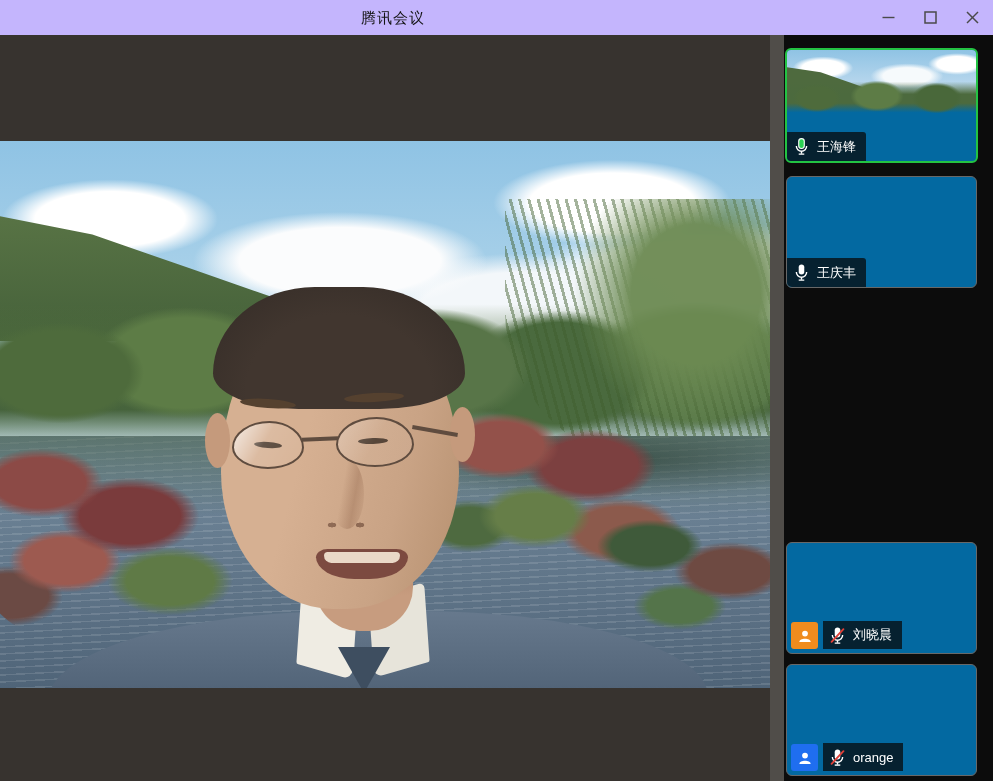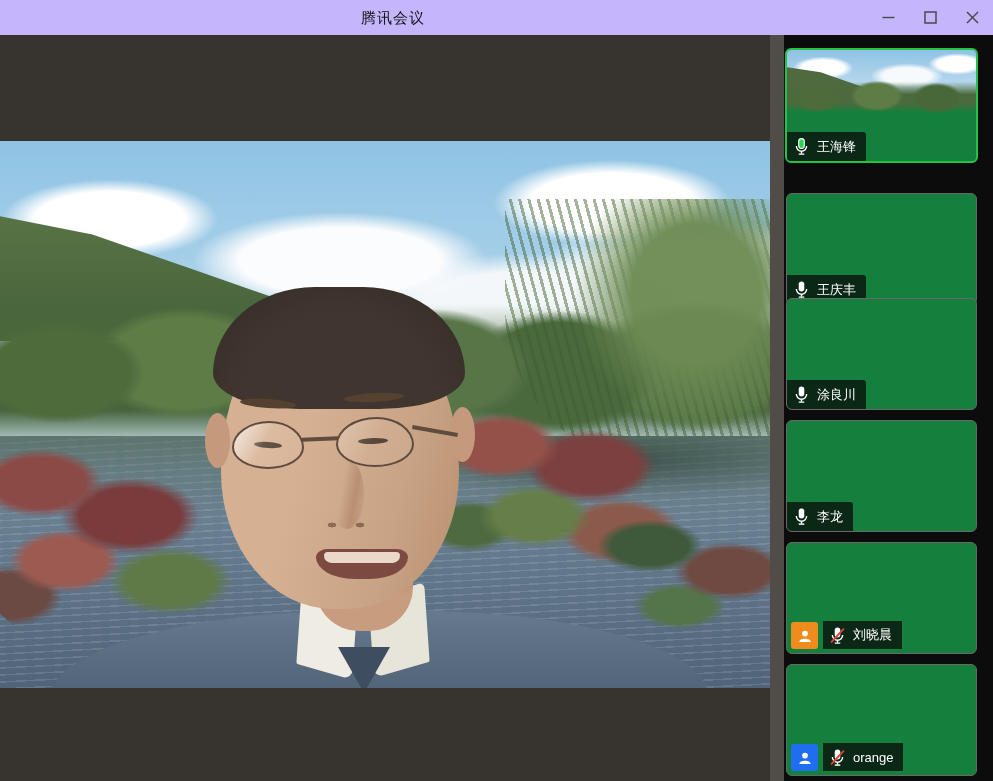--- a/index.html
+++ b/index.html
@@ -114,23 +114,23 @@
   .mouth{left:316px;top:408px;width:92px;height:30px;overflow:hidden;background:#7c4a40;
     border-radius:14px 14px 46px 46px/10px 10px 26px 26px;}
   .mouth::before{content:"";position:absolute;left:8px;top:3px;width:76px;height:11px;
     background:#ead9c8;border-radius:4px 4px 8px 8px;}
 
   
   .panel{left:770px;top:35px;width:223px;height:746px;background:#0c0c0c;}
   .divider{left:0;top:0;width:14px;height:746px;background:#504d49;}
   .thumbs{left:16px;top:13px;width:200px;height:733px;}
   .thumb{left:0;width:191px;height:112px;border:1px solid #686868;border-radius:6px;
-    overflow:hidden;background:#15803d;cursor:pointer;}
+    overflow:hidden;background:#0369a1;cursor:pointer;}
   .thumb.active{border:2px solid #23c343;height:115px;left:-1px;width:193px;}
-  .t1{top:0;} .t2{top:128px;margin-top:17px;} .t3{top:250px;} .t4{top:372px;} .t5{top:494px;} .t6{top:616px;}
+  .t1{top:0;} .t2{top:128px;} .t3{top:250px;} .t4{top:372px;} .t5{top:494px;} .t6{top:616px;}
 
   
   .plabel{left:0;bottom:0;height:29px;display:flex;align-items:center;gap:6px;
     background:rgba(8,8,8,.74);padding:0 10px 0 5px;border-radius:0 3px 0 0;}
   .plabel .pname{position:static;font-size:13px;color:#ffffff;white-space:nowrap;}
   .mutedrow{left:4px;bottom:4px;display:flex;align-items:flex-end;gap:5px;}
   .mutedrow .plabel{position:static;border-radius:0;height:28px;}
   .badge{position:static;width:27px;height:27px;border-radius:3px;display:flex;
     align-items:center;justify-content:center;}
   .badge.orange{background:#f08c1e;} .badge.blue{background:#1f6ef0;}
@@ -390,66 +390,21 @@
                 <rect x="8.5" y="2" width="7" height="12.5" rx="3.5" fill="#ffffff"></rect>
                 <path d="M5.5 11.5 a6.5 6.5 0 0 0 13 0" fill="none" stroke="#ffffff" stroke-width="1.8"></path>
                 <line x1="12" y1="18" x2="12" y2="21" stroke="#ffffff" stroke-width="1.8"></line>
                 <line x1="8.5" y1="21.6" x2="15.5" y2="21.6" stroke="#ffffff" stroke-width="1.8"></line>
               </svg>
           </span>
           <span class="pname">王庆丰</span>
         </div>
       </div>
 
-      <div class="thumb t3">
-        <div class="m3-wall"></div>
-        <div class="m3-frame"></div>
-        <div class="m3-poster"></div>
-        <div class="m3-chair"></div>
-        <div class="m3-hair"></div>
-        <div class="m3-head"></div>
-        <div class="m3-glasses"></div>
-        <div class="m3-body"></div>
-        <div class="plabel">
-          <span class="micbox">
-            <svg width="19" height="19" viewBox="0 0 24 24">
-                <rect x="8.5" y="2" width="7" height="12.5" rx="3.5" fill="#ffffff"></rect>
-                <path d="M5.5 11.5 a6.5 6.5 0 0 0 13 0" fill="none" stroke="#ffffff" stroke-width="1.8"></path>
-                <line x1="12" y1="18" x2="12" y2="21" stroke="#ffffff" stroke-width="1.8"></line>
-                <line x1="8.5" y1="21.6" x2="15.5" y2="21.6" stroke="#ffffff" stroke-width="1.8"></line>
-              </svg>
-          </span>
-          <span class="pname">涂良川</span>
-        </div>
-      </div>
-
-      <div class="thumb t4">
-        <div class="m4-sky"></div>
-        <div class="m4-b1"></div>
-        <div class="m4-b2"></div>
-        <div class="m4-b3"></div>
-        <div class="m4-b4"></div>
-        <div class="m4-trees"></div>
-        <div class="m4-hair"></div>
-        <div class="m4-head"></div>
-        <div class="m4-glasses"></div>
-        <div class="m4-body"></div>
-        <div class="m4-shirt"></div>
-        <div class="plabel">
-          <span class="micbox">
-            <svg width="19" height="19" viewBox="0 0 24 24">
-                <rect x="8.5" y="2" width="7" height="12.5" rx="3.5" fill="#ffffff"></rect>
-                <path d="M5.5 11.5 a6.5 6.5 0 0 0 13 0" fill="none" stroke="#ffffff" stroke-width="1.8"></path>
-                <line x1="12" y1="18" x2="12" y2="21" stroke="#ffffff" stroke-width="1.8"></line>
-                <line x1="8.5" y1="21.6" x2="15.5" y2="21.6" stroke="#ffffff" stroke-width="1.8"></line>
-              </svg>
-          </span>
-          <span class="pname">李龙</span>
-        </div>
-      </div>
+
 
       <div class="thumb t6">
         <div class="avatar panda">
           <div class="bamboo b1"></div>
           <div class="bamboo b2"></div>
           <div class="log"></div>
           <div class="p-body p1-body"></div>
           <div class="p1-head"></div>
           <div class="p1-earL"></div>
           <div class="p1-earR"></div>

